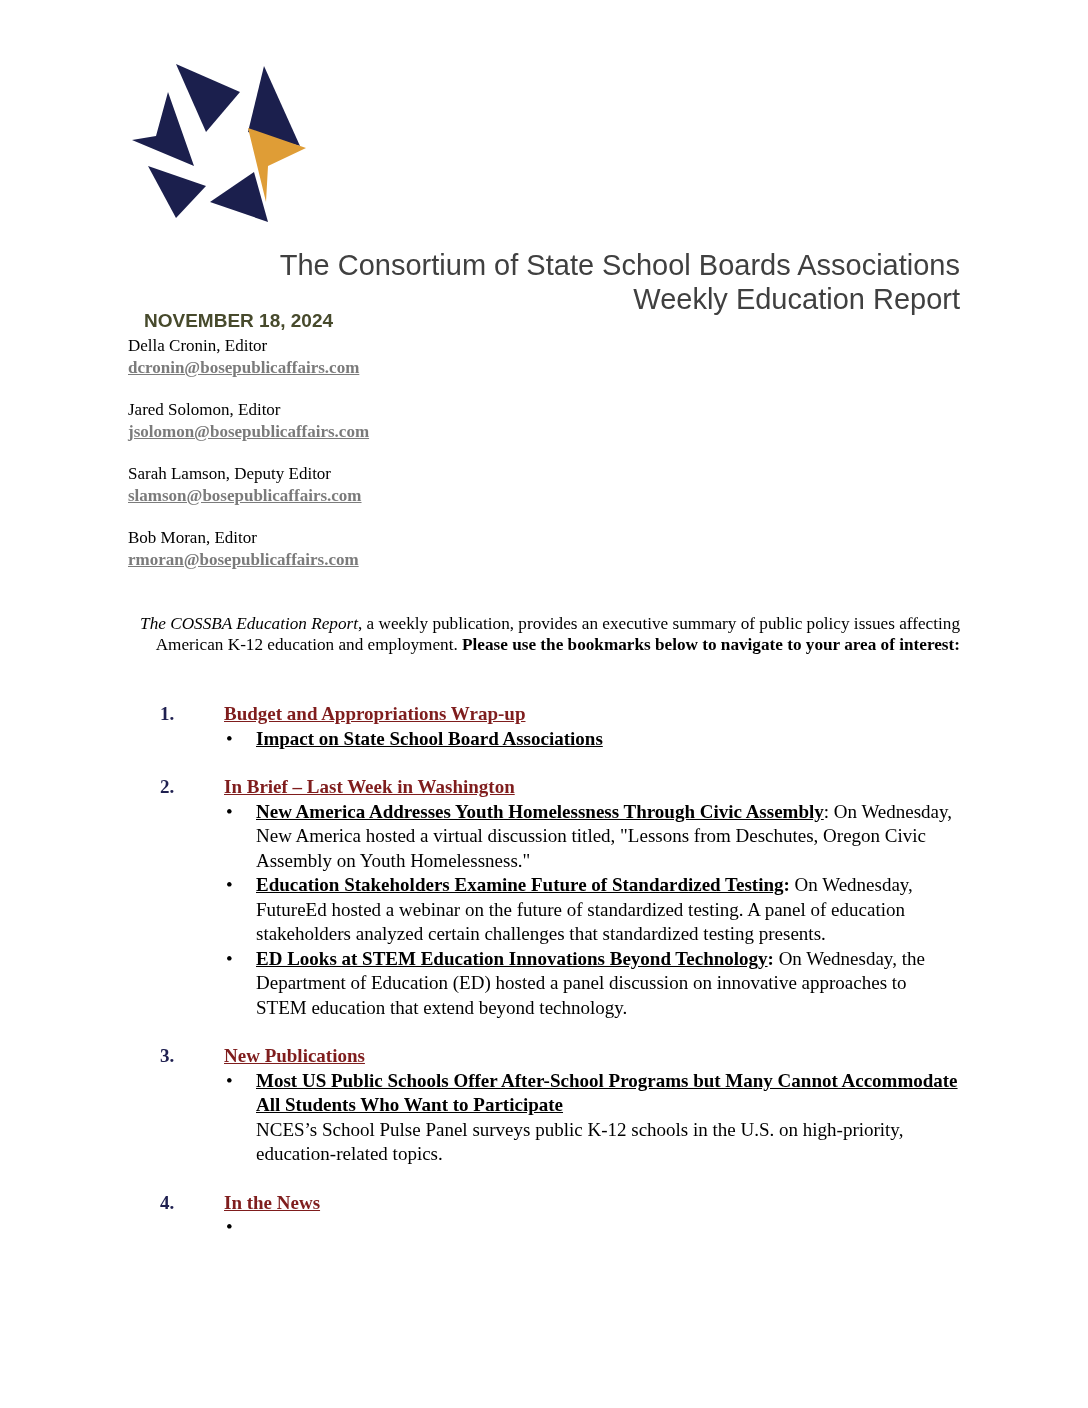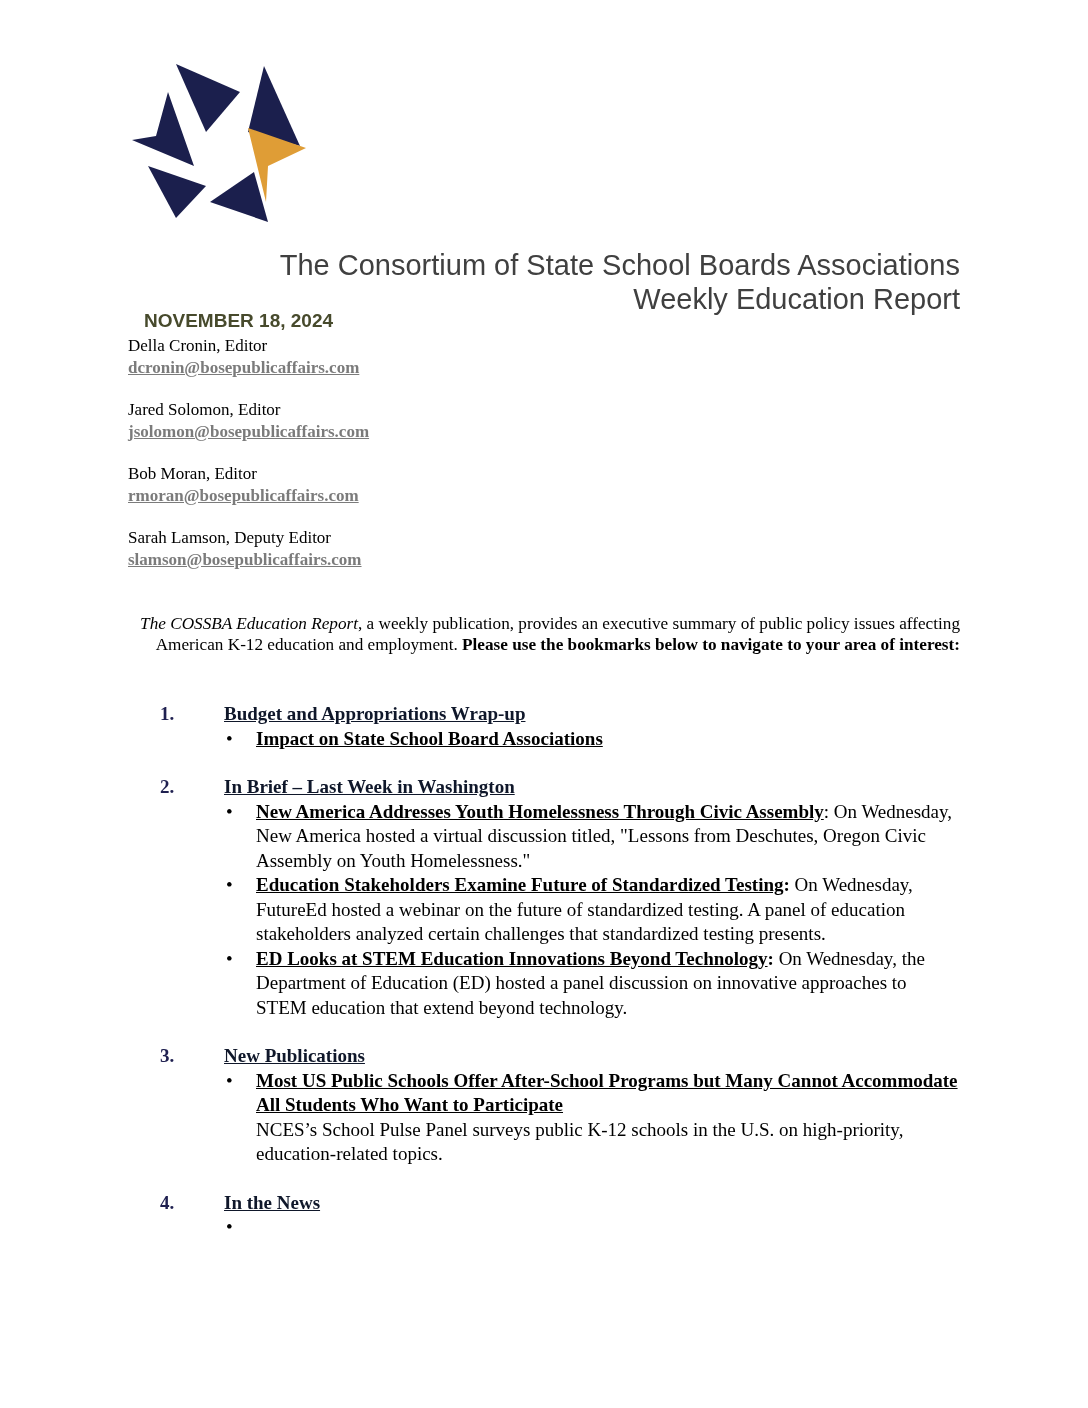--- a/index.html
+++ b/index.html
@@ -11,21 +11,21 @@
            color: #404040; }
   .date { position: absolute; left: 128px; top: 310px; font-family: "Liberation Sans", sans-serif;
           font-weight: bold; font-size: 19px; color: #474a2c; margin-left: 16px; }
   .editors { position: absolute; left: 128px; top: 335px; font-size: 17px; line-height: 21.5px; }
   .editor { margin-bottom: 21px; }
   .email { color: #7b7b7b; font-weight: bold; text-decoration: underline; display: block; }
   .intro { position: absolute; left: 128px; top: 613px; width: 832px; font-size: 17.2px; line-height: 21px; text-align: right; }
   .toc { position: absolute; left: 128px; top: 702px; width: 832px; font-size: 19px; line-height: 24.5px; }
   .sec { position: relative; margin-bottom: 24px; }
   .sec-num { position: absolute; left: 32px; top: 0; font-weight: bold; color: #1f2050; }
-  .sec-head { margin-left: 96px; color: #0f172a; font-weight: bold; text-decoration: underline; display: inline-block; }
+  .sec-head { margin-left: 96px; color: #7f1d1d; font-weight: bold; text-decoration: underline; display: inline-block; }
   .items { margin: 0 0 0 96px; padding: 0; list-style: none; }
   .item { position: relative; padding-left: 32px; }
   .bullet { position: absolute; left: 2px; top: 0; }
   .item-title { font-weight: bold; text-decoration: underline; }
   .item-sep { font-weight: bold; }
   .src { font-style: italic; display: block; }
   .desc { display: block; }
 </style>
 </head>
 <body>
@@ -51,26 +51,26 @@
 <div class="editors">
   <div class="editor">
     <span>Della Cronin, Editor</span>
     <a class="email">dcronin@bosepublicaffairs.com</a>
   </div>
   <div class="editor">
     <span>Jared Solomon, Editor</span>
     <a class="email">jsolomon@bosepublicaffairs.com</a>
   </div>
   <div class="editor">
+    <span>Sarah Lamson, Deputy Editor</span>
+    <a class="email">slamson@bosepublicaffairs.com</a>
+  </div>
+  <div class="editor">
     <span>Bob Moran, Editor</span>
     <a class="email">rmoran@bosepublicaffairs.com</a>
-  </div>
-  <div class="editor">
-    <span>Sarah Lamson, Deputy Editor</span>
-    <a class="email">slamson@bosepublicaffairs.com</a>
   </div>
 </div>
 
 <div class="intro">
   <i>The COSSBA Education Report</i><span>, a weekly publication, provides an executive summary of public policy issues affecting American K-12 education and employment. </span><b>Please use the bookmarks below to navigate to your area of interest:</b>
 </div>
 
 <div class="toc">
   <div class="sec">
     <span class="sec-num">1.</span>

